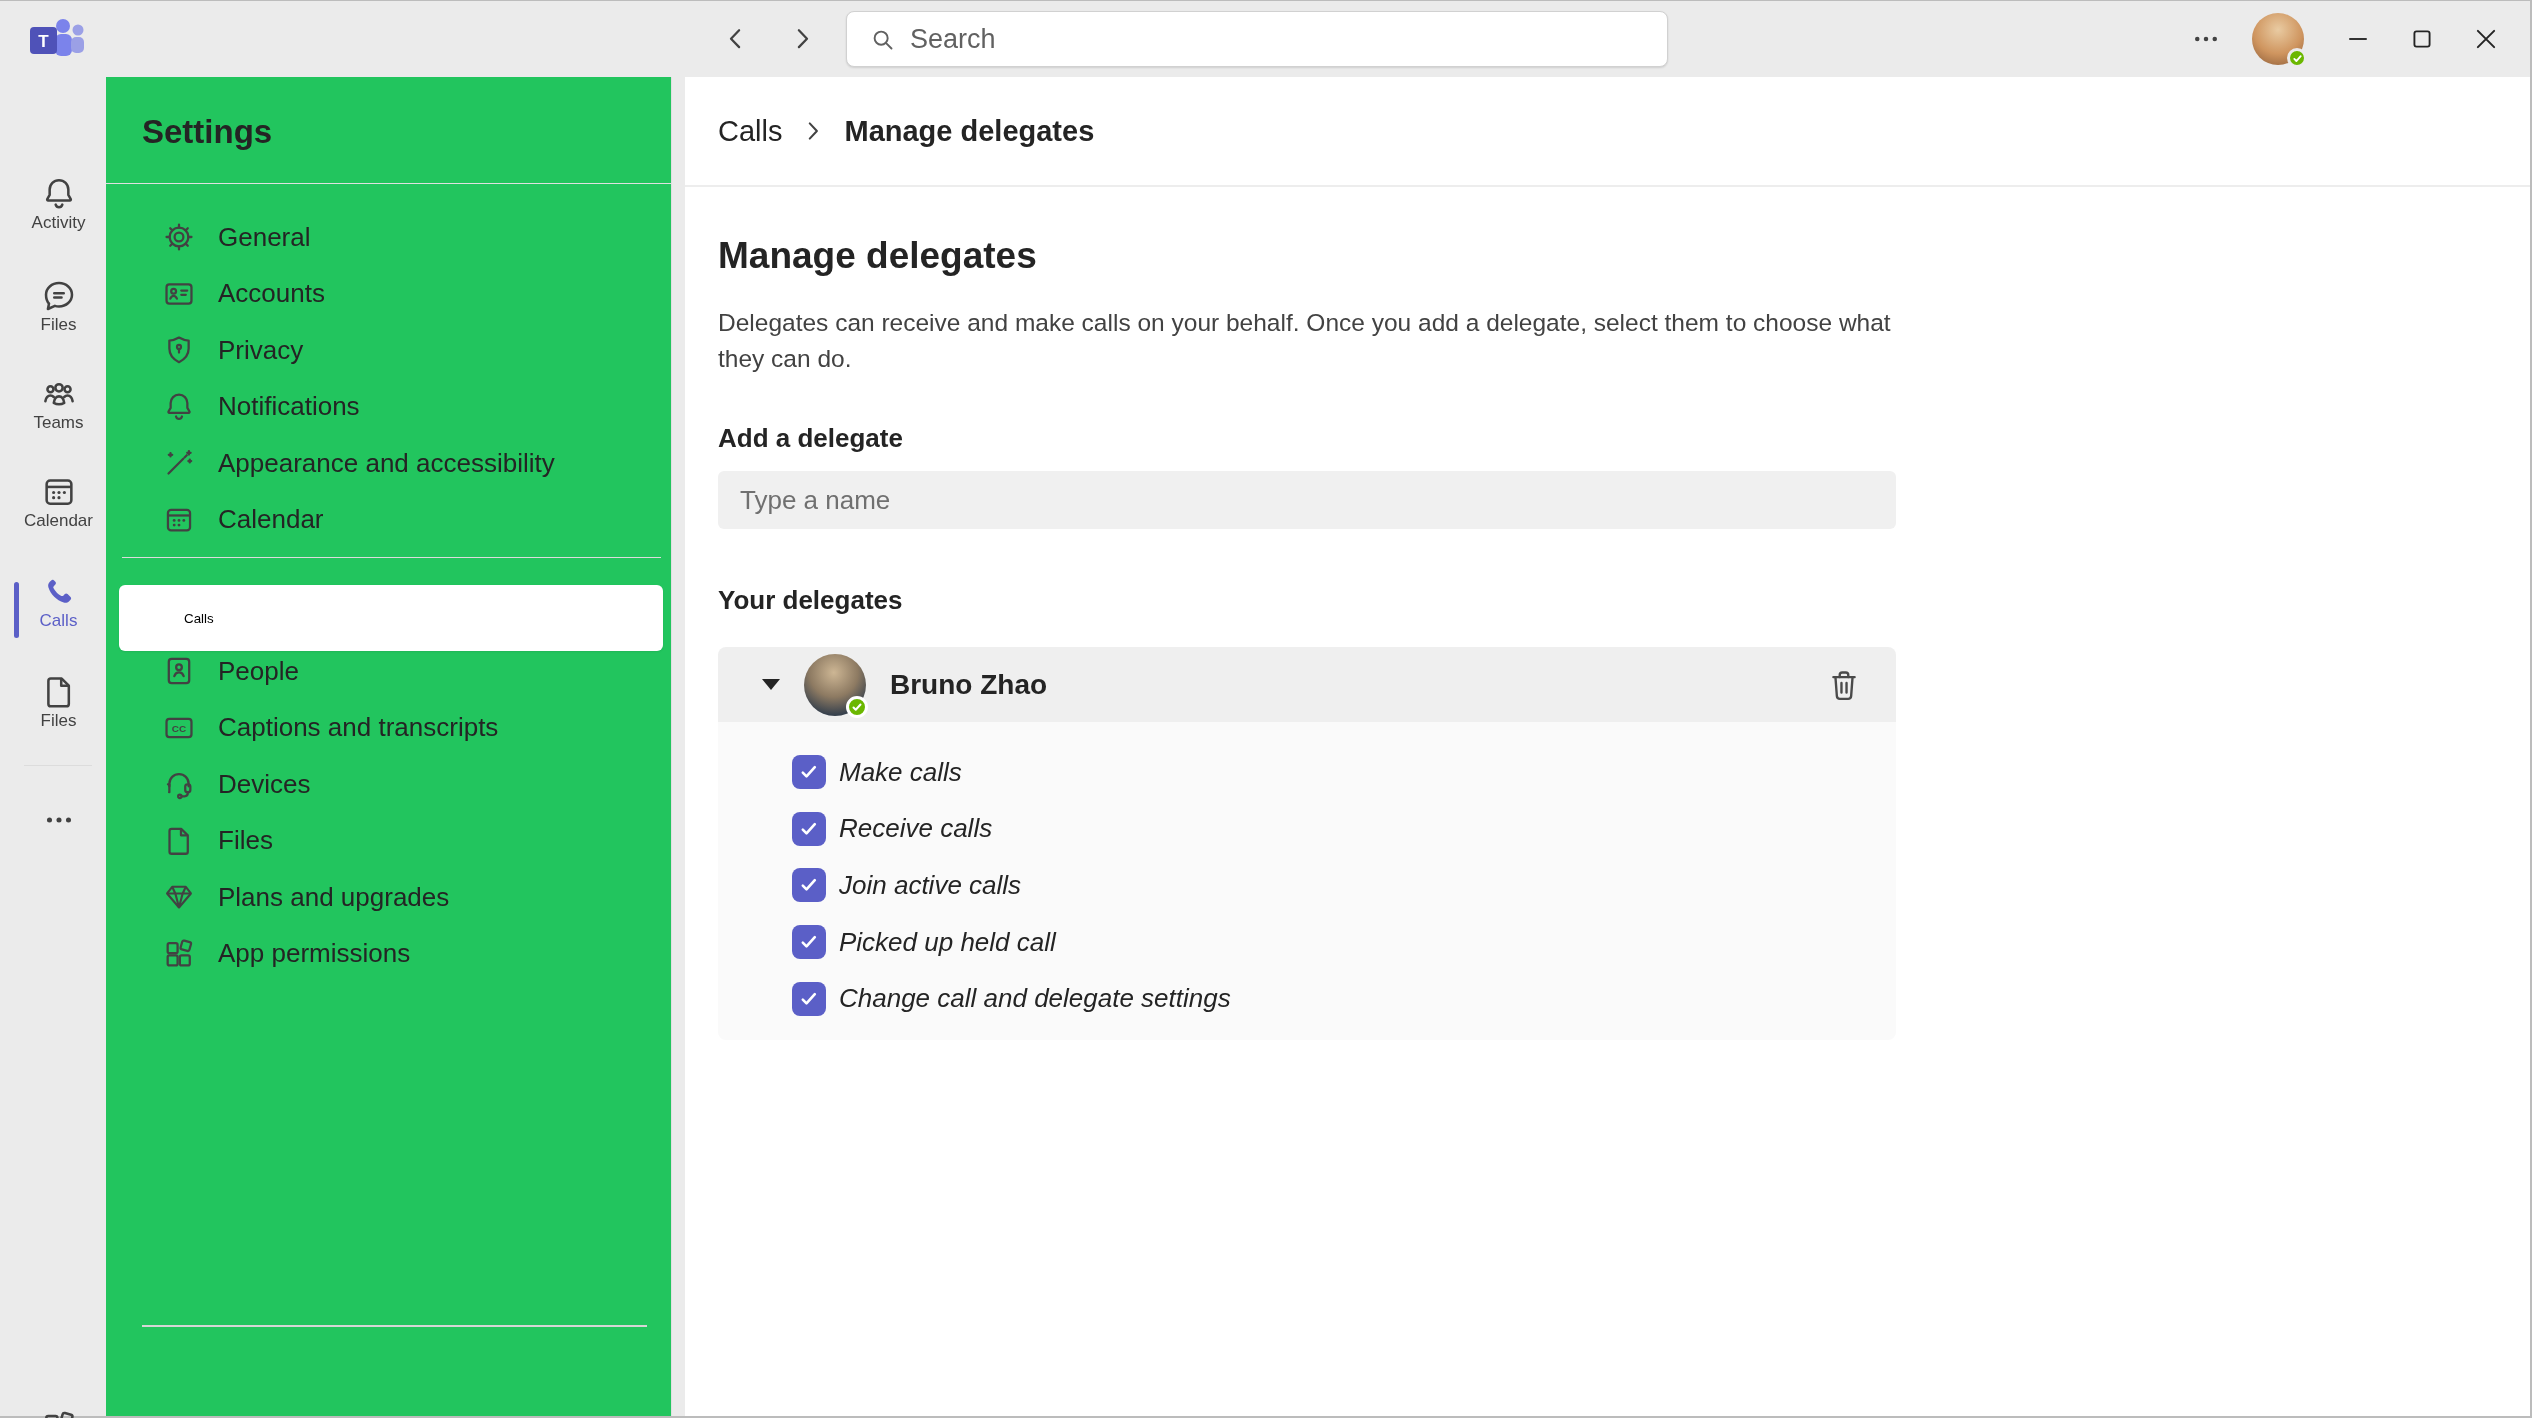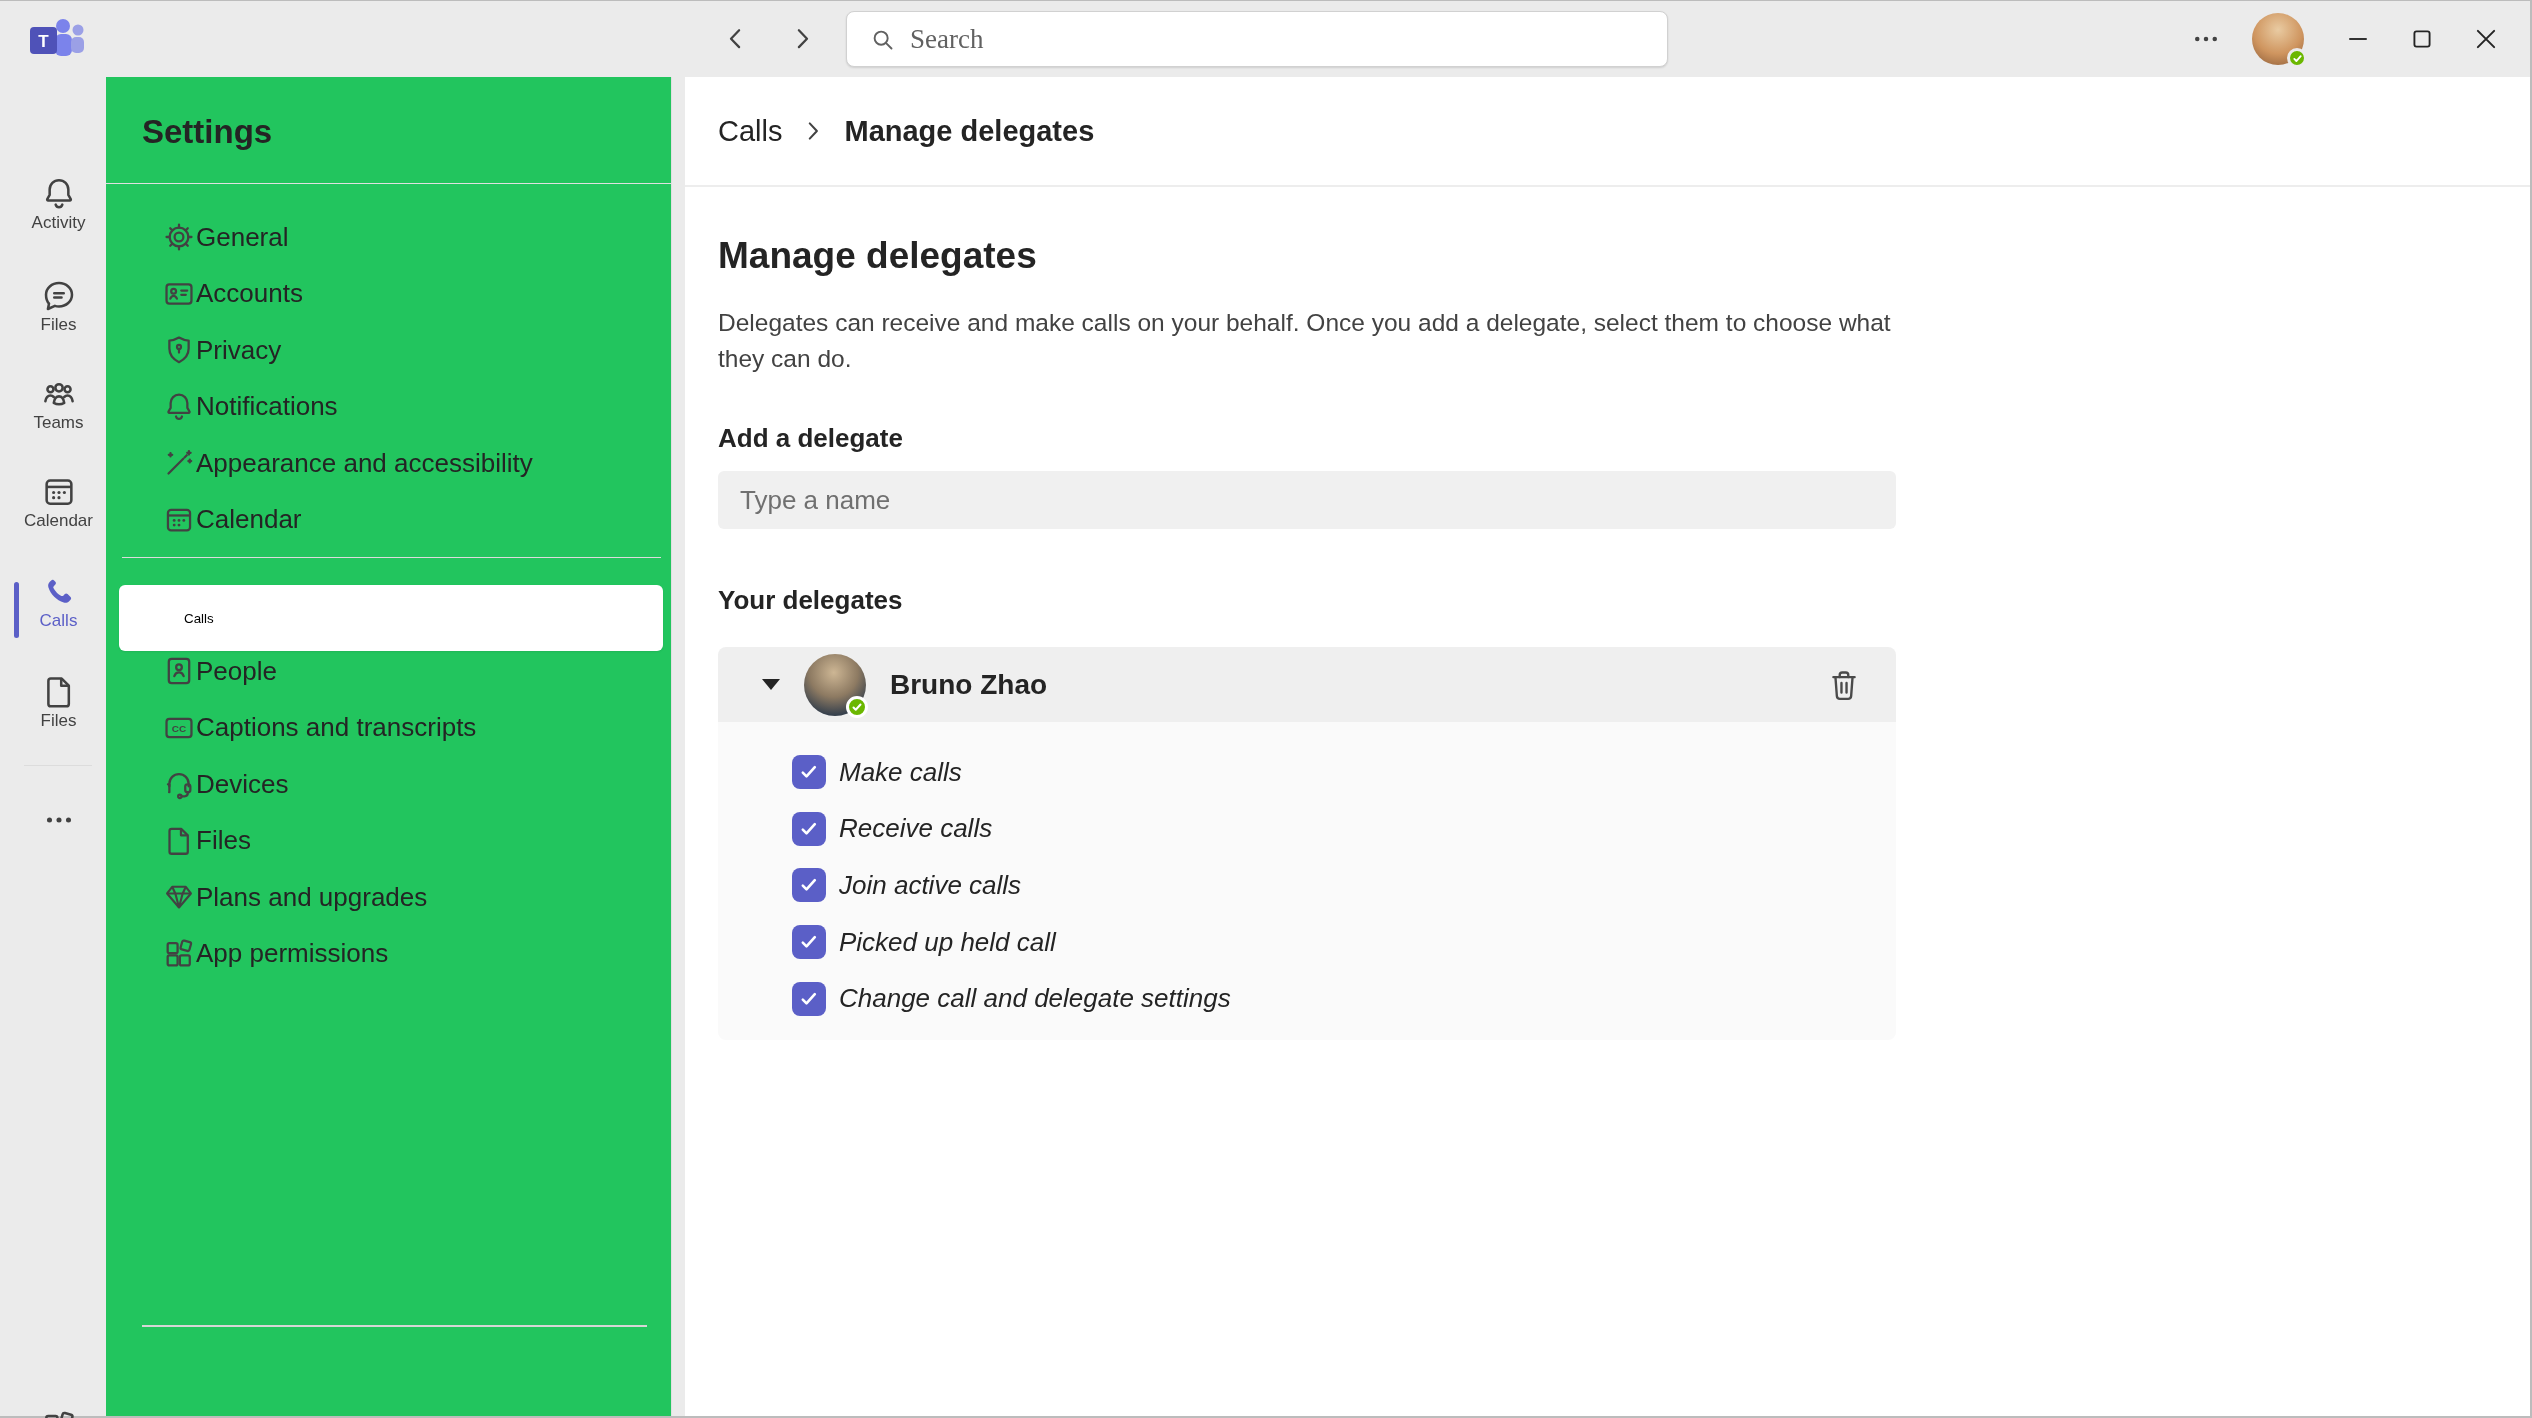--- a/index.html
+++ b/index.html
@@ -7,21 +7,21 @@
   body { font-family:"Liberation Sans", sans-serif; background:#ebebeb; color:#242424; cursor:default; }
   .window { position:absolute; inset:0; border-top:1px solid #bcbcbc; border-right:2px solid #bcbcbc; border-bottom:2px solid #bcbcbc; }
   svg { display:block; }
 
   
   .titlebar { position:absolute; top:0; left:0; right:0; height:76px; background:#ebebeb; }
   .logo { position:absolute; left:26px; top:16px; width:62px; height:46px; }
   .navbtns { position:absolute; left:716px; top:18px; display:flex; gap:26px; }
   .navbtn { width:40px; height:40px; display:flex; align-items:center; justify-content:center; background:none; border:none; }
   .searchbox { position:absolute; left:846px; top:10px; width:822px; height:56px; background:#ffffff; border:1px solid #d1d1d1; border-radius:8px; box-shadow:0 1px 2px rgba(0,0,0,.12); display:flex; align-items:center; padding:0 22px; gap:14px; }
-  .searchbox input { border:none; outline:none; flex:1; font-size:27px; color:#4d7c0f; font-family:Liberation Serif, serif; background:transparent; }
+  .searchbox input { border:none; outline:none; flex:1; font-size:27px; color:#4d7c0f; font-family:Liberation Sans, sans-serif; background:transparent; }
   .searchbox input::placeholder { color:#616161; }
   .tbright { position:absolute; right:12px; top:0; height:76px; display:flex; align-items:center; }
   .tbbtn { width:64px; height:76px; display:flex; align-items:center; justify-content:center; background:none; border:none; }
   .avatar-sm { position:relative; width:52px; height:52px; border-radius:50%; margin:0 22px 0 14px;
      background:radial-gradient(circle at 50% 32%, #e9cba2 0%, #d5a briefly 0, #cf955f 55%, #8a5a36 100%);
      background:radial-gradient(circle at 50% 32%, #e9cba2 0%, #cf955f 55%, #8a5a36 100%); }
   .presence { position:absolute; right:-3px; bottom:-3px; width:20px; height:20px; border-radius:50%; background:#6bb700; border:3px solid #ebebeb; display:flex; align-items:center; justify-content:center; }
   .presence svg { width:11px; height:11px; }
 
   
@@ -31,21 +31,21 @@
   .rail-item .rlabel { font-size:17px; color:#424242; }
   .rail-item.active .rlabel { color:#5b5fc7; }
   .rail-indicator { position:absolute; left:14px; width:5px; height:56px; border-radius:3px; background:#5b5fc7; }
   .rail-divider { position:absolute; left:24px; right:24px; height:1px; background:#dcdcdc; }
 
   
   .sidebar { position:absolute; top:76px; left:106px; width:566px; bottom:0; background:#22c55e; border-right:1px solid #e0e0e0; }
   .sb-title { position:absolute; top:36px; left:36px; font-size:33px; font-weight:700; }
   .sb-divider-top { position:absolute; top:106px; left:0; right:0; height:1px; background:#e0e0e0; }
   .sb-group1 { position:absolute; top:132px; left:13px; right:8px; }
-  .sb-item { height:56.5px; display:flex; align-items:center; padding-left:43px; border:none; background:none; width:100%; }
+  .sb-item { height:56.5px; display:flex; align-items:center; gap:22px; padding-left:43px; border:none; background:none; width:100%; }
   .sb-item .sic { width:34px; height:34px; flex:0 0 auto; }
   .sb-item .slabel { font-size:26px; color:#242424; }
   .sb-mid-divider { position:absolute; top:480px; left:16px; right:10px; height:1px; background:#dcdcdc; }
   .sb-selected { position:absolute; top:508px; left:13px; right:8px; height:66px; background:#ffffff; border-radius:6px; box-shadow:0 1px 2px rgba(0,0,0,.08); display:flex; align-items:center; gap:22px; padding-left:43px; border:none; }
   .sb-group2 { position:absolute; top:566px; left:13px; right:8px; }
   .sb-bot-divider { position:absolute; top:1248px; left:36px; right:24px; height:2px; background:#d6d6d6; }
   .sb-about { position:absolute; top:1272px; left:13px; right:8px; height:56px; display:flex; align-items:center; gap:24px; padding-left:43px; background:none; border:none; }
   .sb-about .sic { width:32px; height:32px; }
   .sb-about .slabel { font-size:26px; color:#424242; }
 

